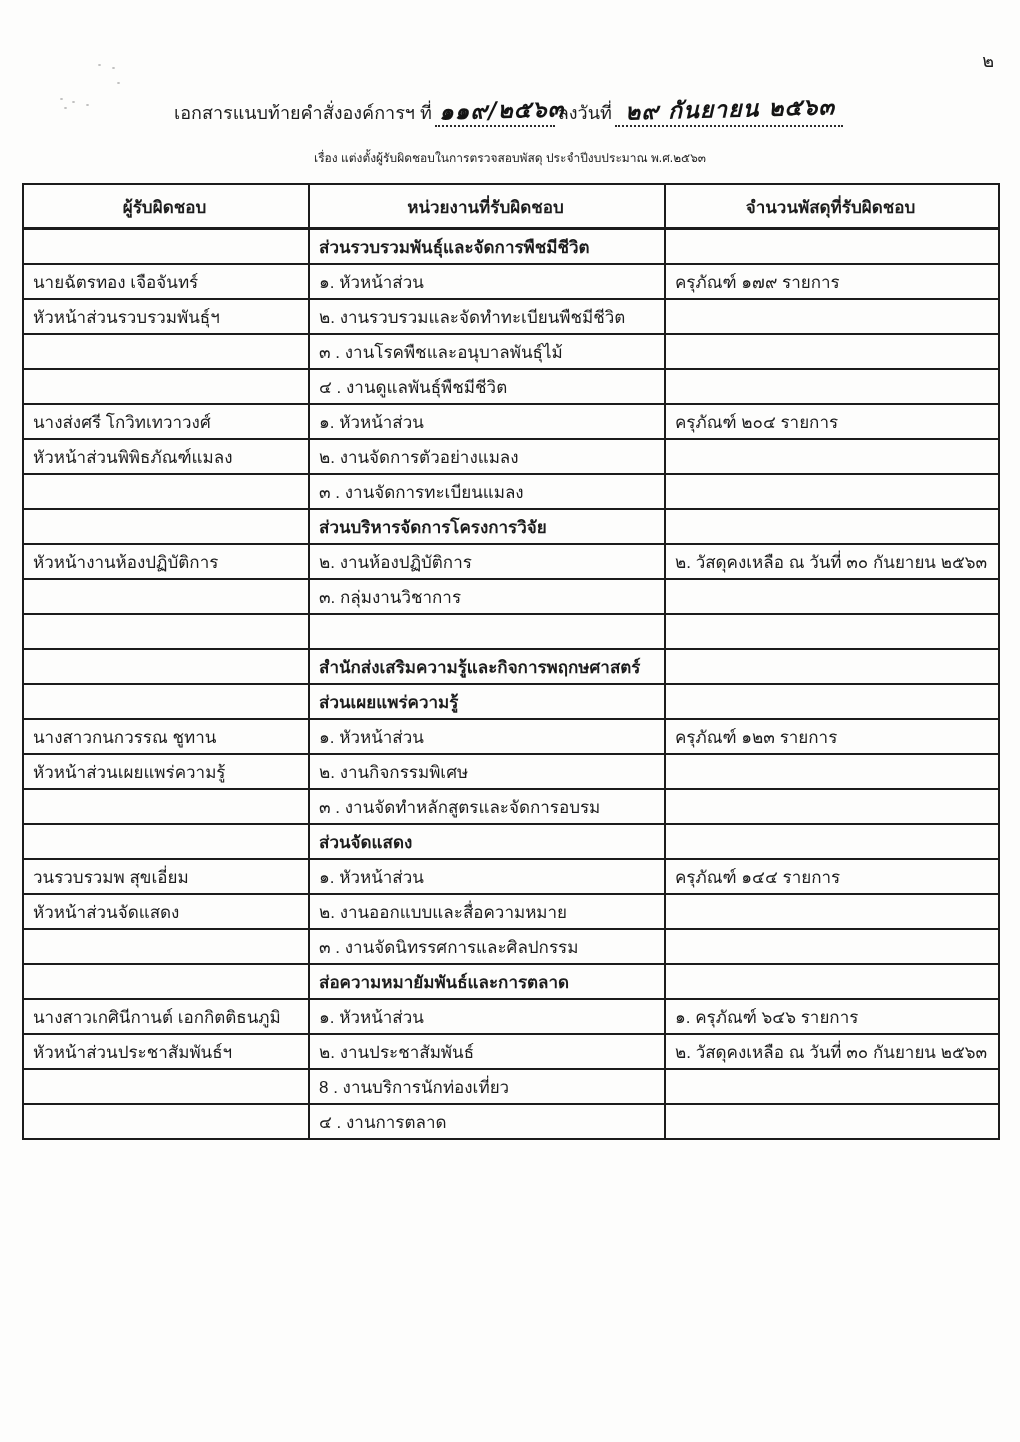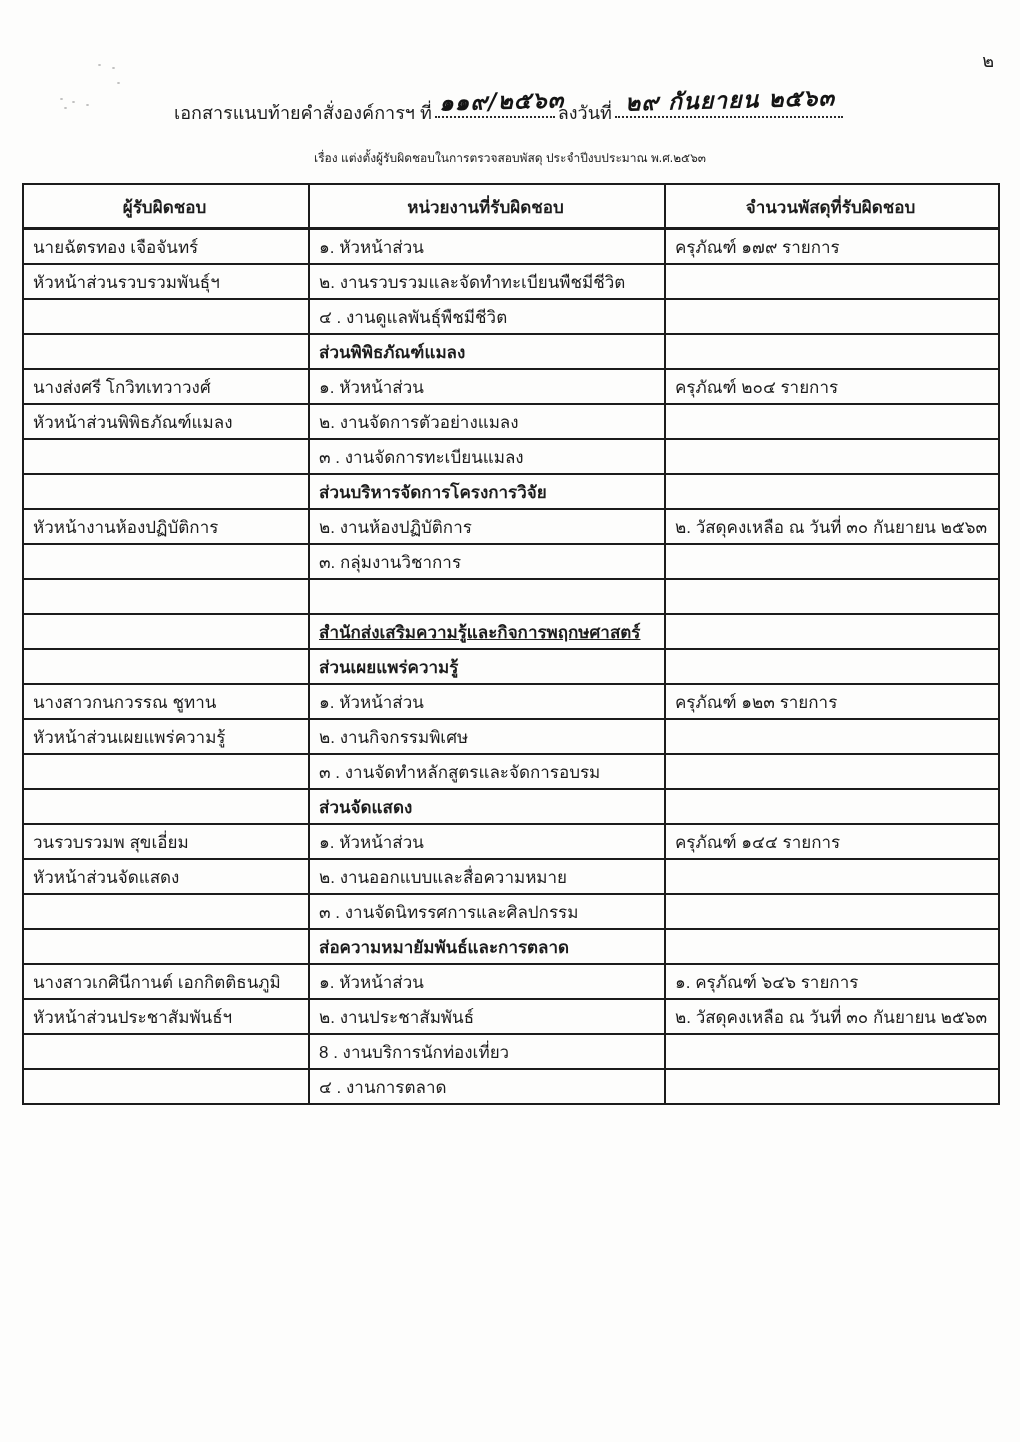--- a/index.html
+++ b/index.html
@@ -35,21 +35,21 @@
     position: absolute;
     top: 98px;
     left: 0;
     right: 0;
     text-align: center;
     font-size: 18px;
     white-space: nowrap;
   }
   .title-line1 .inner {
     display: inline-flex;
-    align-items: flex-start;
+    align-items: flex-end;
   }
   .dotted-field {
     position: relative;
     display: inline-block;
     border-bottom: 2px dotted #2a2a2a;
     height: 18px;
     margin: 0 3px;
   }
   .dotted-field.docno { width: 120px; }
   .dotted-field.date  { width: 228px; }
@@ -101,21 +101,20 @@
   }
   .asset-table td {
     height: 33px; 
     text-align: left;
   }
   .asset-table tr.section td span,
   .asset-table tr.section-underline td span {
     font-weight: bold;
   }
   .asset-table tr.section-underline td span.unit-text {
-    text-decoration: underline;
   }
 </style>
 </head>
 <body>
 
 <div class="page">
 
   <span class="page-number">๒</span>
 
   <span class="speck" style="left:98px; top:64px;"></span>
@@ -148,38 +147,43 @@
       <col style="width:334px">
     </colgroup>
     <thead>
       <tr>
         <th>ผู้รับผิดชอบ</th>
         <th>หน่วยงานที่รับผิดชอบ</th>
         <th>จำนวนพัสดุที่รับผิดชอบ</th>
       </tr>
     </thead>
     <tbody>
+        <tr class="section">
+          <td><span class="person-text"></span></td>
+          <td><span class="unit-text">ส่วนรวบรวมพันธุ์และจัดการพืชมีชีวิต</span></td>
+          <td><span class="assets-text"></span></td>
+        </tr>
         <tr>
           <td><span class="person-text">นายฉัตรทอง เจือจันทร์</span></td>
           <td><span class="unit-text">๑. หัวหน้าส่วน</span></td>
           <td><span class="assets-text">ครุภัณฑ์ ๑๗๙ รายการ</span></td>
         </tr>
         <tr>
           <td><span class="person-text">หัวหน้าส่วนรวบรวมพันธุ์ฯ</span></td>
           <td><span class="unit-text">๒. งานรวบรวมและจัดทำทะเบียนพืชมีชีวิต</span></td>
           <td><span class="assets-text"></span></td>
         </tr>
         <tr>
           <td><span class="person-text"></span></td>
+          <td><span class="unit-text">๓ . งานโรคพืชและอนุบาลพันธุ์ไม้</span></td>
+          <td><span class="assets-text"></span></td>
+        </tr>
+        <tr>
+          <td><span class="person-text"></span></td>
           <td><span class="unit-text">๔ . งานดูแลพันธุ์พืชมีชีวิต</span></td>
-          <td><span class="assets-text"></span></td>
-        </tr>
-        <tr class="section">
-          <td><span class="person-text"></span></td>
-          <td><span class="unit-text">ส่วนพิพิธภัณฑ์แมลง</span></td>
           <td><span class="assets-text"></span></td>
         </tr>
         <tr>
           <td><span class="person-text">นางส่งศรี โกวิทเทวาวงศ์</span></td>
           <td><span class="unit-text">๑. หัวหน้าส่วน</span></td>
           <td><span class="assets-text">ครุภัณฑ์ ๒๐๔ รายการ</span></td>
         </tr>
         <tr>
           <td><span class="person-text">หัวหน้าส่วนพิพิธภัณฑ์แมลง</span></td>
           <td><span class="unit-text">๒. งานจัดการตัวอย่างแมลง</span></td>

